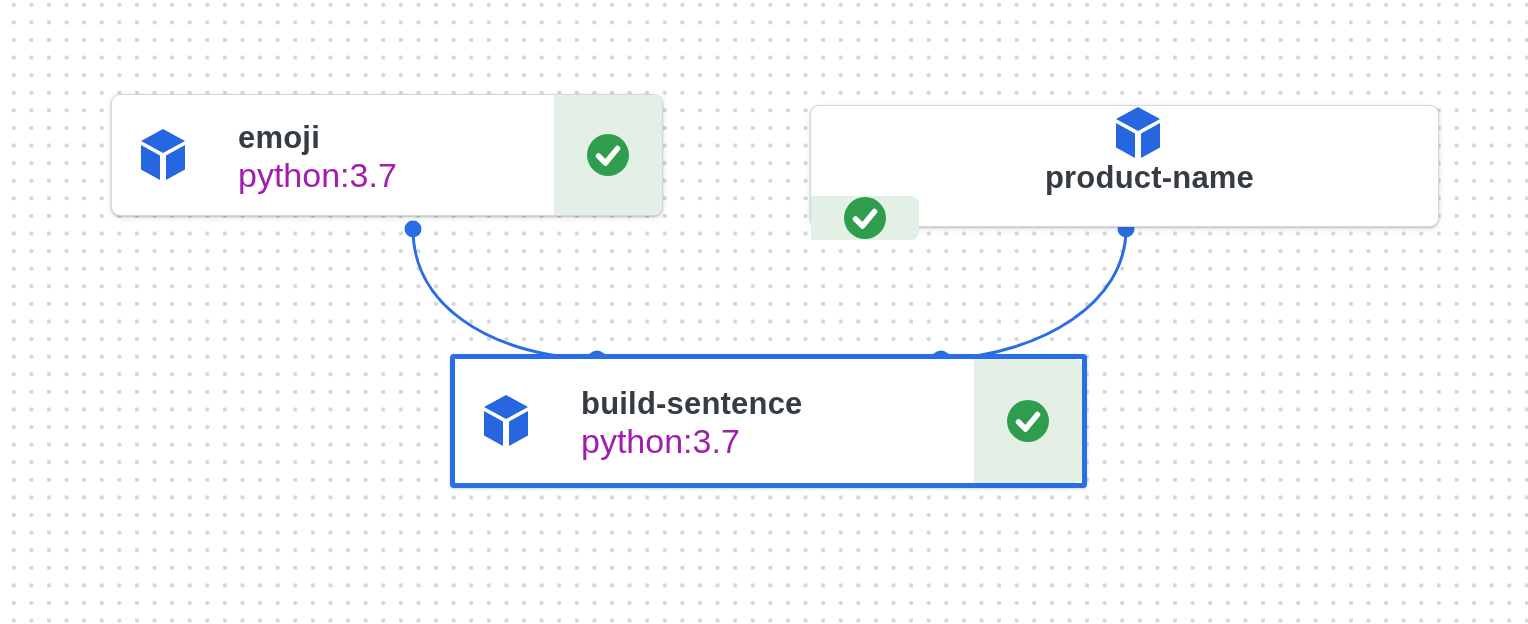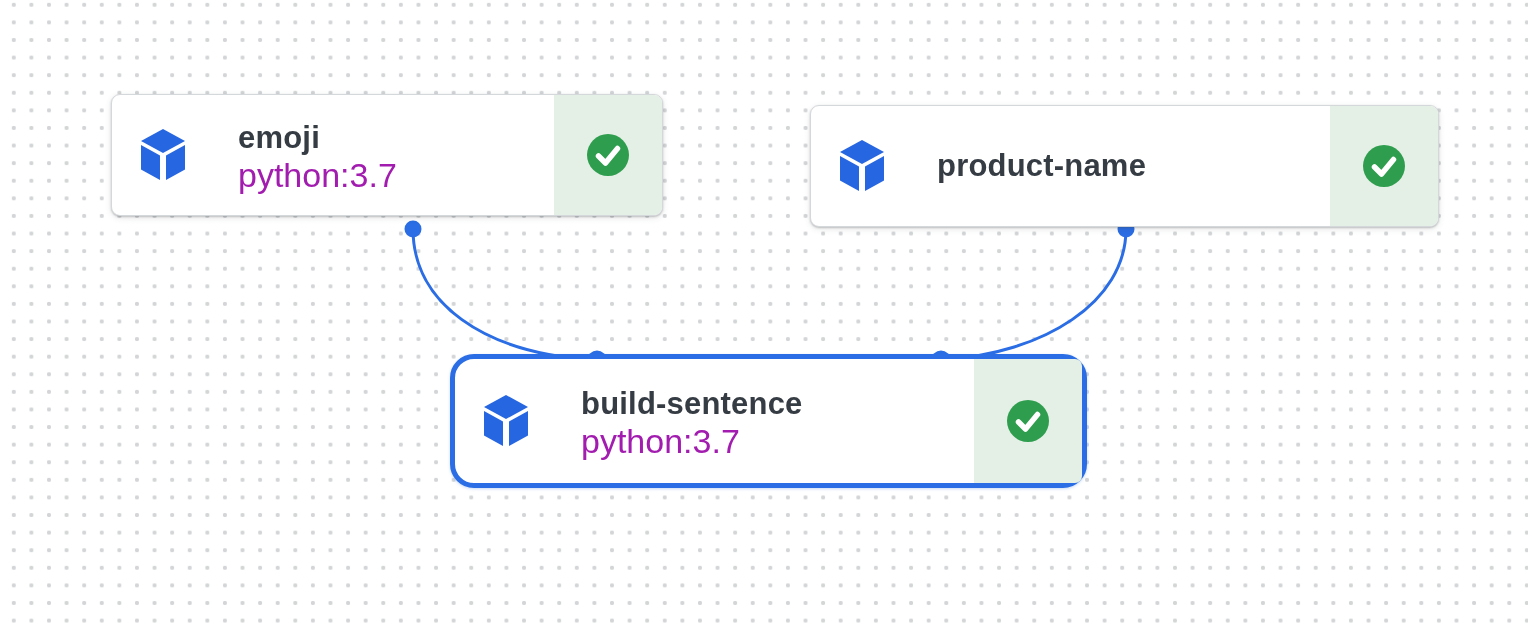--- a/index.html
+++ b/index.html
@@ -35,21 +35,21 @@
     display: flex;
     align-items: center;
     background: #ffffff;
     border: 1px solid #d5d8db;
     border-radius: 9px;
     box-shadow: 0 1px 2px rgba(60,64,67,0.28), 0 2px 6px rgba(60,64,67,0.12);
     cursor: pointer;
   }
   .node.selected {
     border: 5px solid #2a6de4;
-    border-radius: 24px;
+    border-radius: 4px;
     box-shadow: 0 1px 3px rgba(42,109,228,0.25);
     justify-content: flex-end;
   }
 
   .node-icon {
     margin-left: 26px;
     width: 50px;
     height: 54px;
     flex: 0 0 auto;
     display: flex;
@@ -125,21 +125,21 @@
       <span class="node-subtitle" style="display:block">python:3.7</span>
     </span>
     <span class="node-status">
       <svg class="check-icon" viewBox="0 0 44 44">
         <circle cx="22" cy="22" r="21" fill="#2e9e4e"></circle>
         <path d="M12.5 23 L19.5 30 L31.5 15.5" stroke="#ffffff" stroke-width="5.5" fill="none" stroke-linecap="round" stroke-linejoin="round"></path>
       </svg>
     </span>
   </div>
 
-  <div class="node" style="left:810px; top:105px; width:629px; height:122px;">
+  <div class="node" style="left:810px; top:105px; width:629px; height:122px;flex-direction:column;">
     <span class="node-icon">
       <svg width="50" height="54" viewBox="0 0 50 54">
         <polygon points="25,1 47,13 25,25 3,13" fill="#2766e1"></polygon>
         <polygon points="3,17 22,27.5 22,52 3,41.5" fill="#2766e1"></polygon>
         <polygon points="47,17 28,27.5 28,52 47,41.5" fill="#2766e1"></polygon>
       </svg>
     </span>
     <span class="node-texts">
       <span class="node-title" style="display:block">product-name</span>
     </span>

